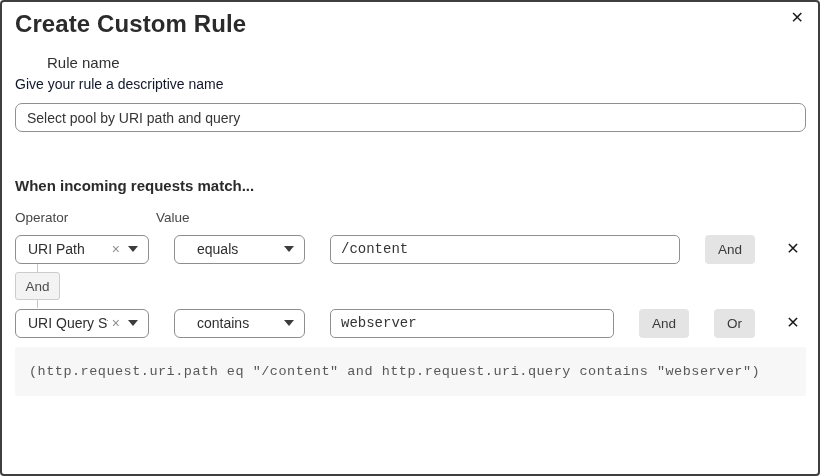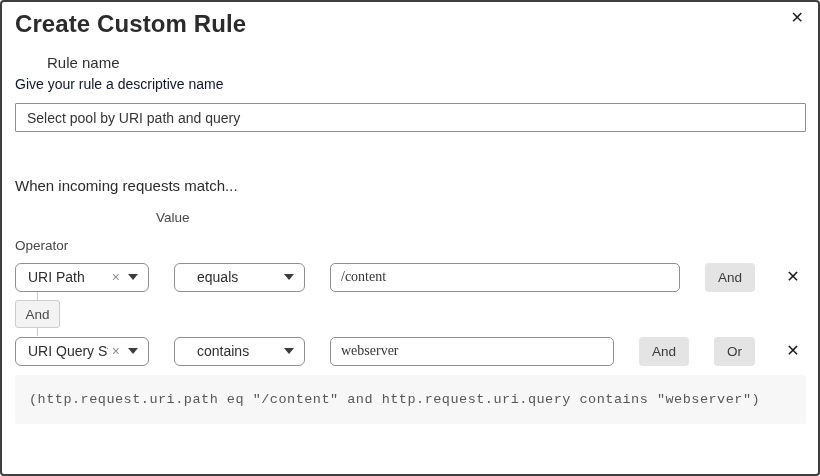--- a/index.html
+++ b/index.html
@@ -51,43 +51,43 @@
     font-size: 14px;
     line-height: 15px;
     color: #0f172a;
   }
   .text-input {
     display: block;
     width: 100%;
     height: 29px;
     margin-top: 11px;
     border: 1px solid #909090;
-    border-radius: 1px;
+    border-radius: 7px;
     padding: 0 11px;
     font-size: 14px;
     color: #353535;
     font-family: inherit;
     background: #fff;
     outline: none;
   }
   h2.match-heading {
     margin-top: 46px;
     font-size: 15px;
     line-height: 16px;
-    font-weight: 400;
+    font-weight: 700;
     color: #2b2b2b;
   }
   .col-labels {
     margin-top: 16px;
     display: flex;
     font-size: 13.5px;
     color: #464646;
   }
   .col-labels .col-field    { width: 145px; }
-  .col-labels .col-operator { width: 141px; margin-top: 28px; }
+  .col-labels .col-operator { width: 141px; }
   .col-labels .col-value    { flex: 1; }
   .condition-row {
     display: flex;
     align-items: center;
     gap: 25px;
     height: 30px;
     margin-top: 9px;
   }
   .condition-row.second { margin-top: 0; }
   .select-box {
@@ -123,21 +123,21 @@
     flex: 0 0 auto;
   }
   .value-input {
     flex: 1;
     height: 29px;
     border: 1px solid #909090;
     border-radius: 5px;
     padding: 0 10px;
     font-size: 14px;
     color: #353535;
-    font-family: Liberation Serif, serif;
+    font-family: Liberation Mono, monospace;
     outline: none;
     min-width: 0;
   }
   .logic-btn {
     height: 29px;
     padding: 0 13px;
     background: #e4e4e4;
     border: none;
     border-radius: 4px;
     font-size: 13.5px;

